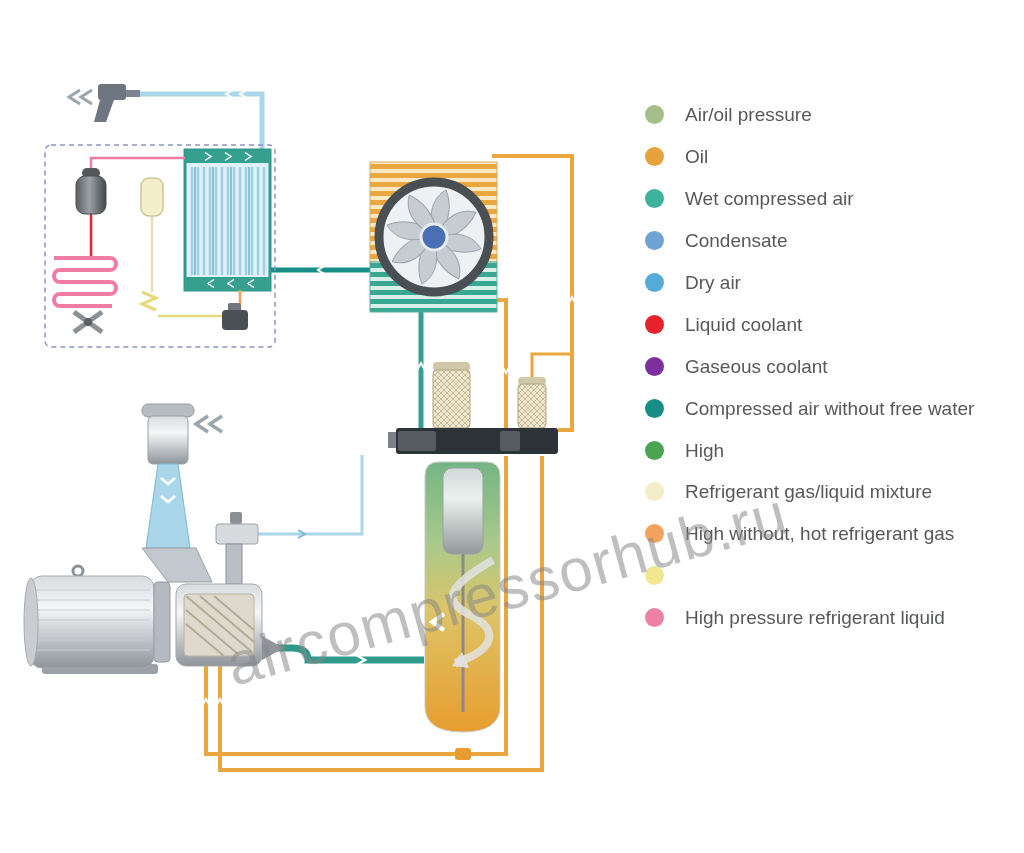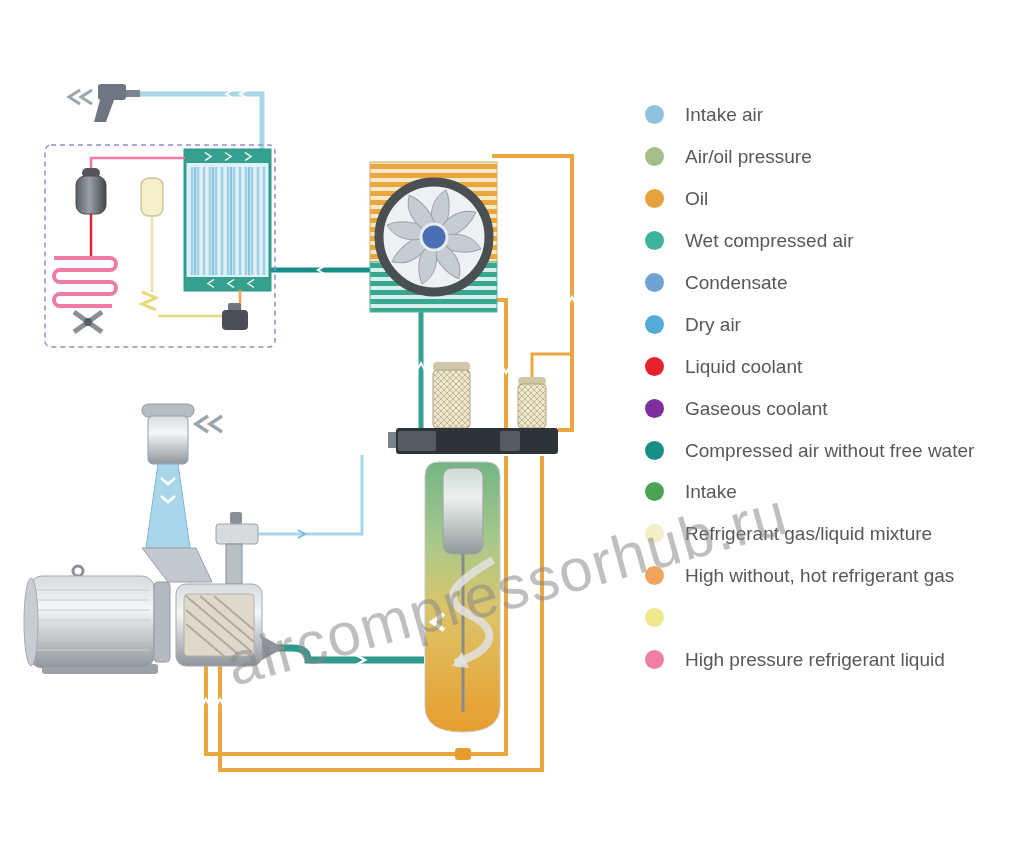--- a/index.html
+++ b/index.html
@@ -217,24 +217,20 @@
       <rect x="98" y="84" width="28" height="16" rx="3" fill="#6e7781"></rect>
       <polygon points="100,100 114,100 106,122 94,122" fill="#6e7781"></polygon>
       <path d="M92,90 l-11,7 11,7 M80,90 l-11,7 11,7" fill="none" stroke="#9aa5ad" stroke-width="3"></path>
     </g>
   </svg>
 
   <div class="watermark">aircompressorhub.ru</div>
 
   <div class="legend">
     <div class="legend-item">
-      <span class="swatch" style="background-color: rgb(143, 194, 220);"></span>
-      <span class="legend-label">Intake air</span>
-    </div>
-    <div class="legend-item">
       <span class="swatch" style="background-color: rgb(165, 189, 138);"></span>
       <span class="legend-label">Air/oil pressure</span>
     </div>
     <div class="legend-item">
       <span class="swatch" style="background-color: rgb(230, 162, 60);"></span>
       <span class="legend-label">Oil</span>
     </div>
     <div class="legend-item">
       <span class="swatch" style="background-color: rgb(62, 179, 155);"></span>
       <span class="legend-label">Wet compressed air</span>
@@ -254,21 +250,21 @@
     <div class="legend-item">
       <span class="swatch" style="background-color: rgb(126, 47, 158);"></span>
       <span class="legend-label">Gaseous coolant</span>
     </div>
     <div class="legend-item">
       <span class="swatch" style="background-color: rgb(23, 143, 135);"></span>
       <span class="legend-label">Compressed air without free water</span>
     </div>
     <div class="legend-item">
       <span class="swatch" style="background-color: rgb(74, 164, 83);"></span>
-      <span class="legend-label">Intake</span>
+      <span class="legend-label">High</span>
     </div>
     <div class="legend-item">
       <span class="swatch" style="background-color: rgb(243, 237, 202);"></span>
       <span class="legend-label">Refrigerant gas/liquid mixture</span>
     </div>
     <div class="legend-item">
       <span class="swatch" style="background-color: rgb(242, 163, 94);"></span>
       <span class="legend-label">High without, hot refrigerant gas</span>
     </div>
     <div class="legend-item">

